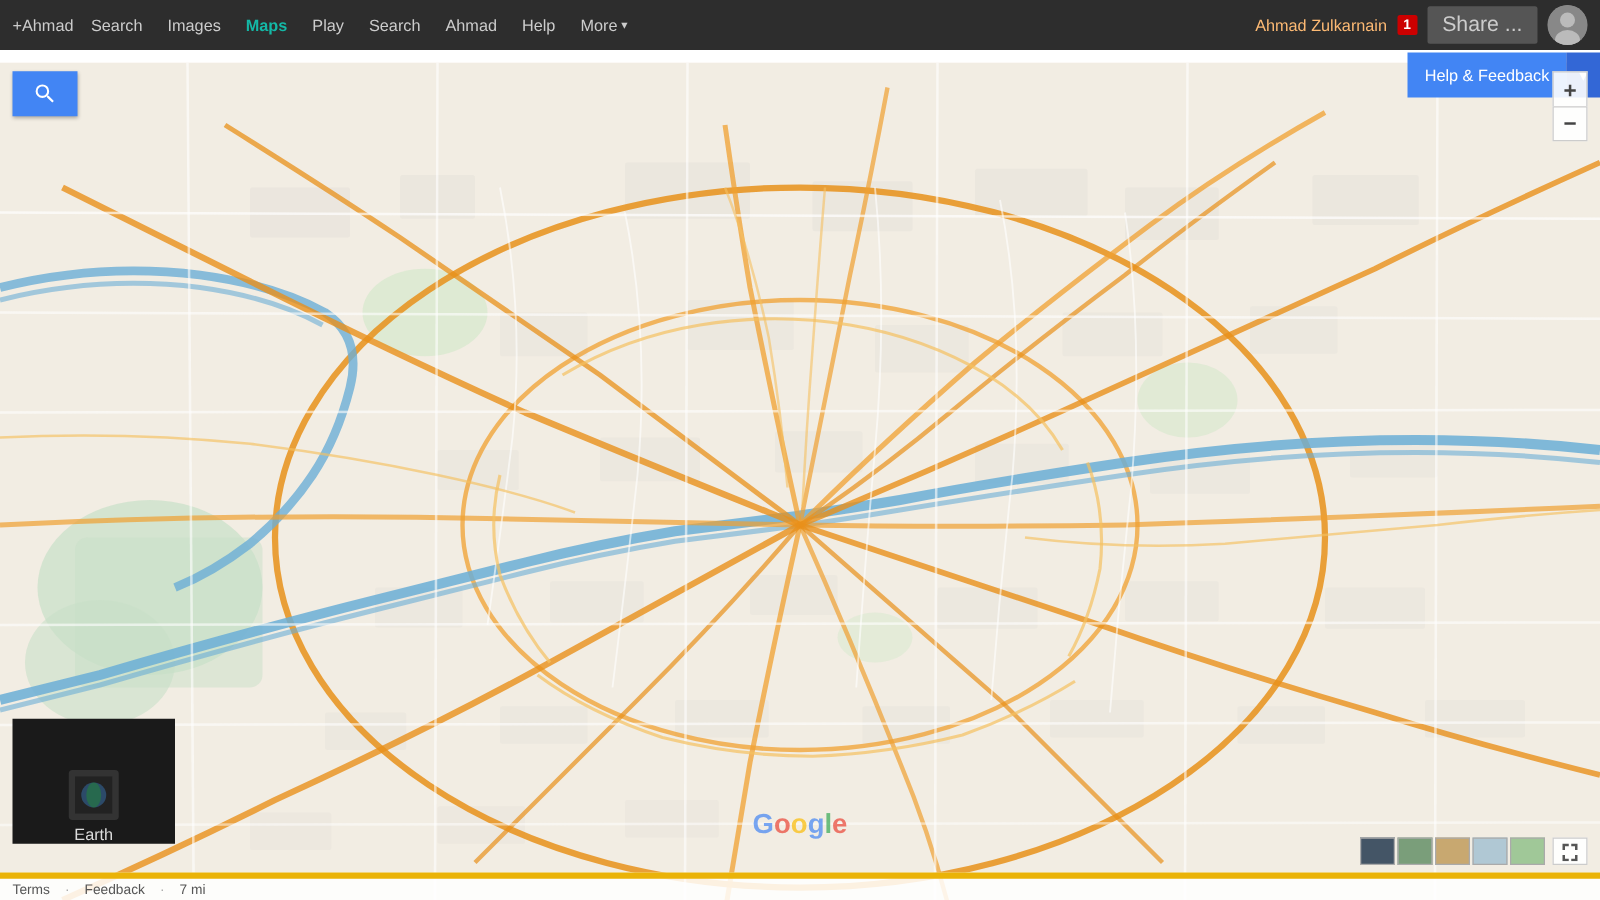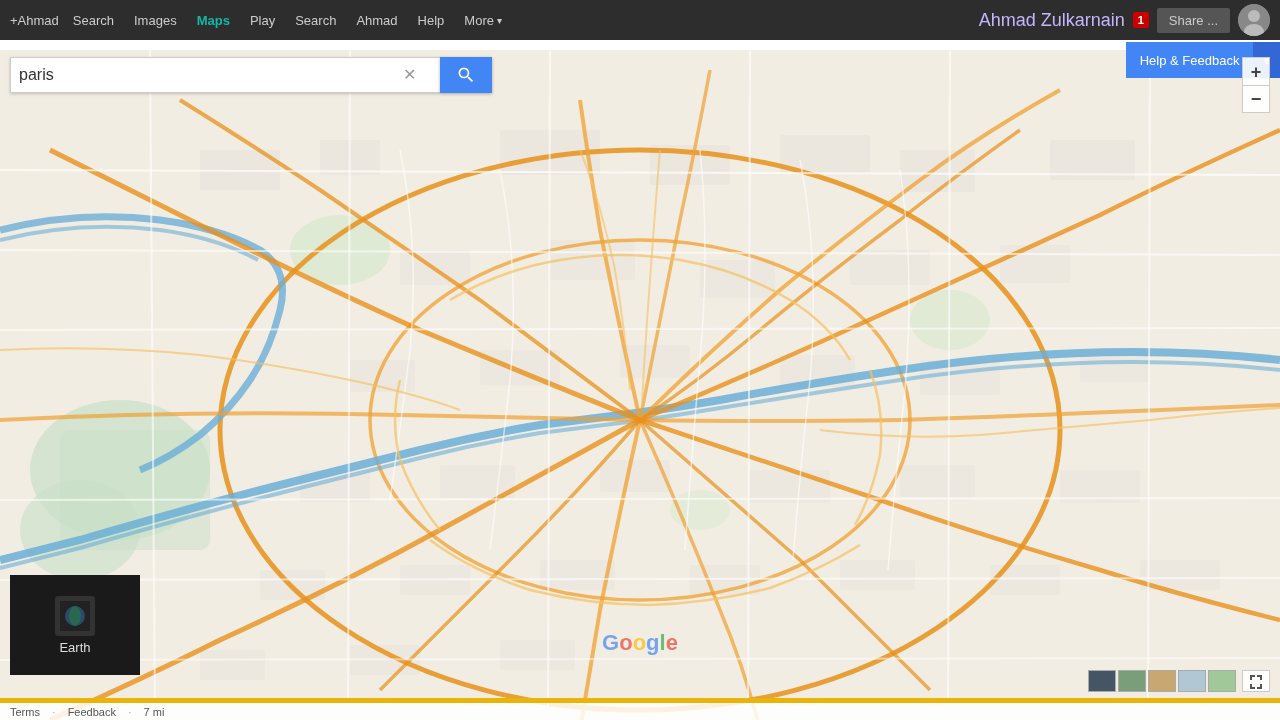--- a/index.html
+++ b/index.html
@@ -30,39 +30,39 @@
     .nav-plus { color: #ccc; font-size: 13px; padding-right: 4px; }
     .nav-more-arrow { font-size: 10px; margin-left: 3px; }
 
     .topbar-right {
       margin-left: auto;
       display: flex;
       align-items: center;
       gap: 8px;
     }
     .user-name {
-      color: #c4b5fd;
-      font-size: 18px;
+      color: #fdba74;
+      font-size: 13px;
     }
     .notification-badge {
       background: #cc0000;
       color: white;
       border-radius: 2px;
       padding: 2px 5px;
       font-size: 11px;
       font-weight: bold;
     }
     .share-btn {
       background: #555;
       color: #ccc;
       border: none;
       padding: 5px 12px;
       border-radius: 2px;
       cursor: pointer;
-      font-size: 13px;
+      font-size: 17px;
     }
     .avatar {
       width: 32px;
       height: 32px;
       border-radius: 50%;
       background: #888;
       display: flex;
       align-items: center;
       justify-content: center;
       color: #fff;
@@ -175,42 +175,42 @@
       bottom: 45px;
       left: 10px;
       width: 130px;
       height: 100px;
       background: #1a1a1a;
       cursor: pointer;
       z-index: 300;
       display: flex;
       flex-direction: column;
       align-items: center;
-      justify-content: center;
+      justify-content: flex-end;
     }
     .earth-thumbnail {
       width: 40px;
       height: 40px;
       background: #333;
       border-radius: 3px;
       display: flex;
       align-items: center;
       justify-content: center;
       margin-bottom: 4px;
     }
     .earth-label {
       color: #ddd;
       font-size: 13px;
       font-weight: normal;
     }
 
     
     #google-watermark {
       position: absolute;
-      bottom: 64px;
+      bottom: 48px;
       left: 50%;
       transform: translateX(-50%);
       z-index: 300;
       font-size: 22px;
       color: #666;
       font-weight: normal;
       font-family: Arial, sans-serif;
       opacity: 0.7;
       pointer-events: none;
     }
@@ -438,24 +438,20 @@
     <path d="M 870 320 Q 885 360 880 405 Q 872 445 855 475" fill="none" stroke="#f5c060" stroke-width="2.5" opacity="0.7"></path>
 
     <path d="M 0 300 Q 100 295 200 305 Q 280 315 350 330 Q 420 345 460 360" fill="none" stroke="#f5c060" stroke-width="2" opacity="0.65"></path>
     <path d="M 820 380 Q 900 390 980 385 Q 1060 378 1150 370 Q 1220 362 1280 358" fill="none" stroke="#f5c060" stroke-width="2" opacity="0.65"></path>
     <path d="M 580 100 Q 600 150 615 220 Q 625 280 630 340" fill="none" stroke="#f5c060" stroke-width="2" opacity="0.6"></path>
     <path d="M 660 100 Q 655 160 650 230 Q 645 295 642 355" fill="none" stroke="#f5c060" stroke-width="2" opacity="0.6"></path>
   </svg>
 </div>
 
 <div id="searchbar">
-  <div class="search-input-wrap">
-    <input type="text" value="paris" style="">
-    <button class="clear-btn">✕</button>
-  </div>
   <button class="search-btn">
     <svg class="search-icon-svg" viewBox="0 0 24 24" xmlns="http://www.w3.org/2000/svg">
       <path d="M15.5 14h-.79l-.28-.27A6.471 6.471 0 0 0 16 9.5 6.5 6.5 0 1 0 9.5 16c1.61 0 3.09-.59 4.23-1.57l.27.28v.79l5 4.99L20.49 19l-4.99-5zm-6 0C7.01 14 5 11.99 5 9.5S7.01 5 9.5 5 14 7.01 14 9.5 11.99 14 9.5 14z"></path>
     </svg>
   </button>
 </div>
 
 <div id="help-feedback">
   <button class="help-btn">Help &amp; Feedback</button>
   <button class="help-dropdown-arrow">▾</button>

